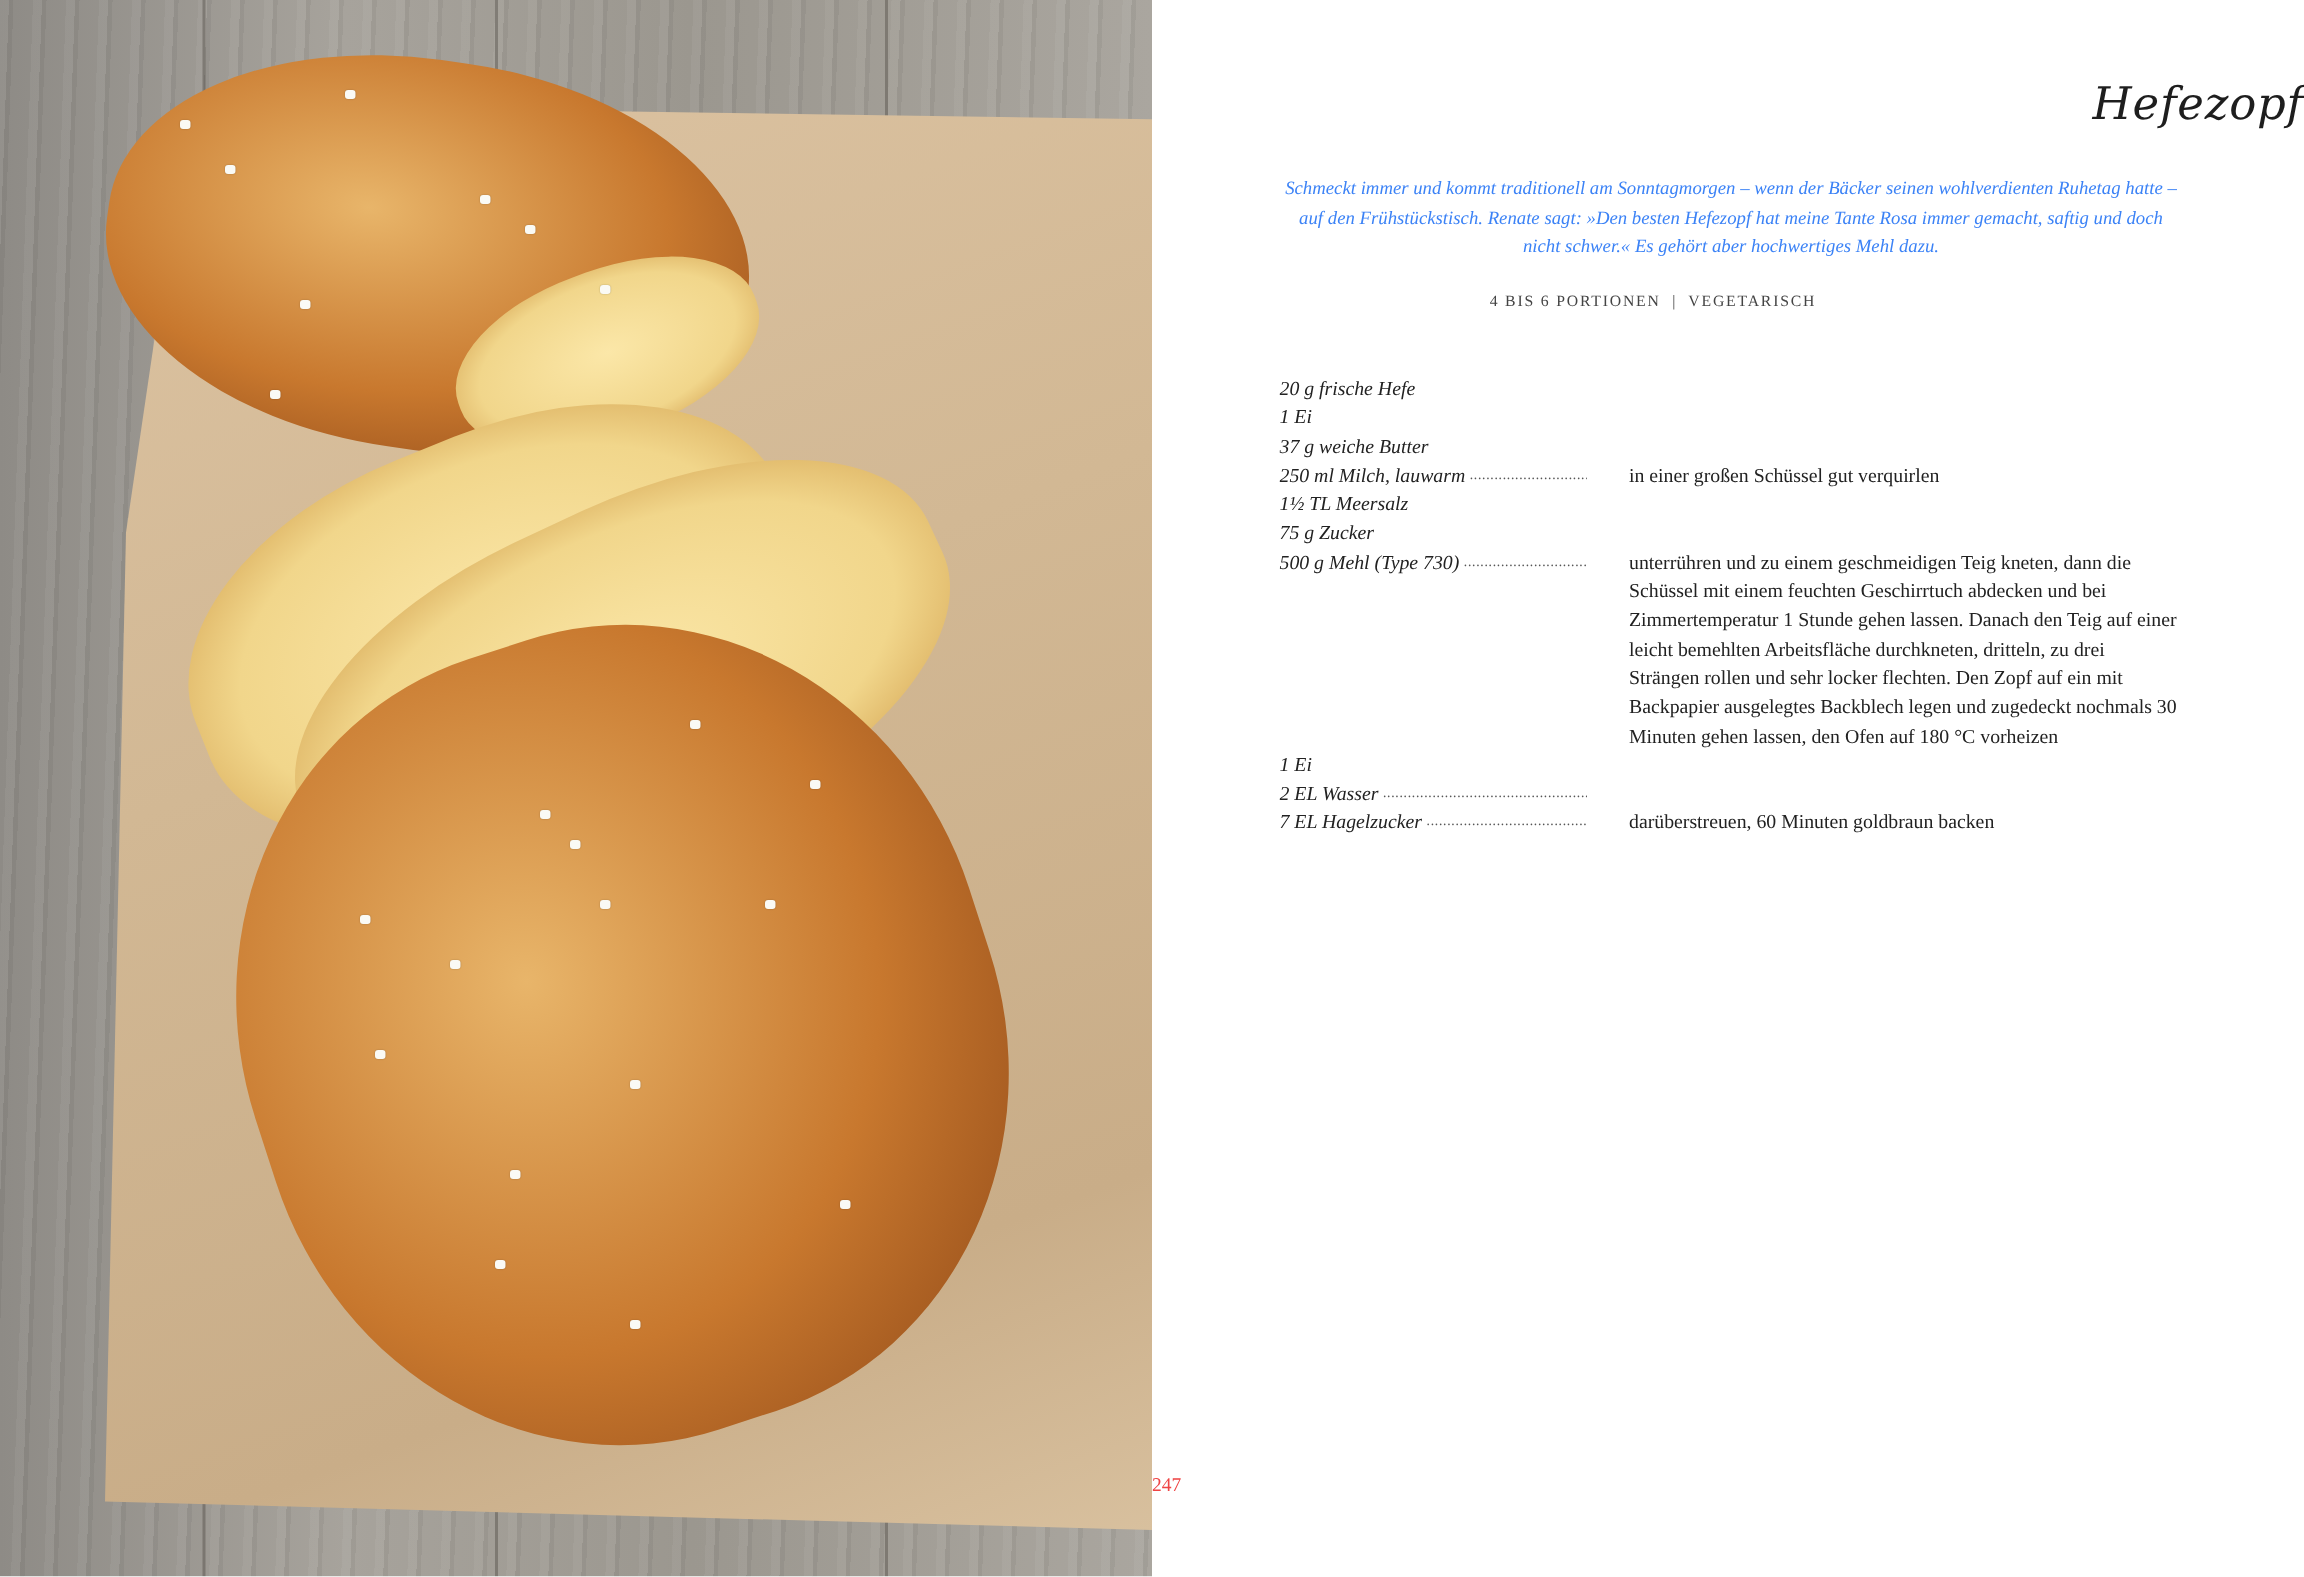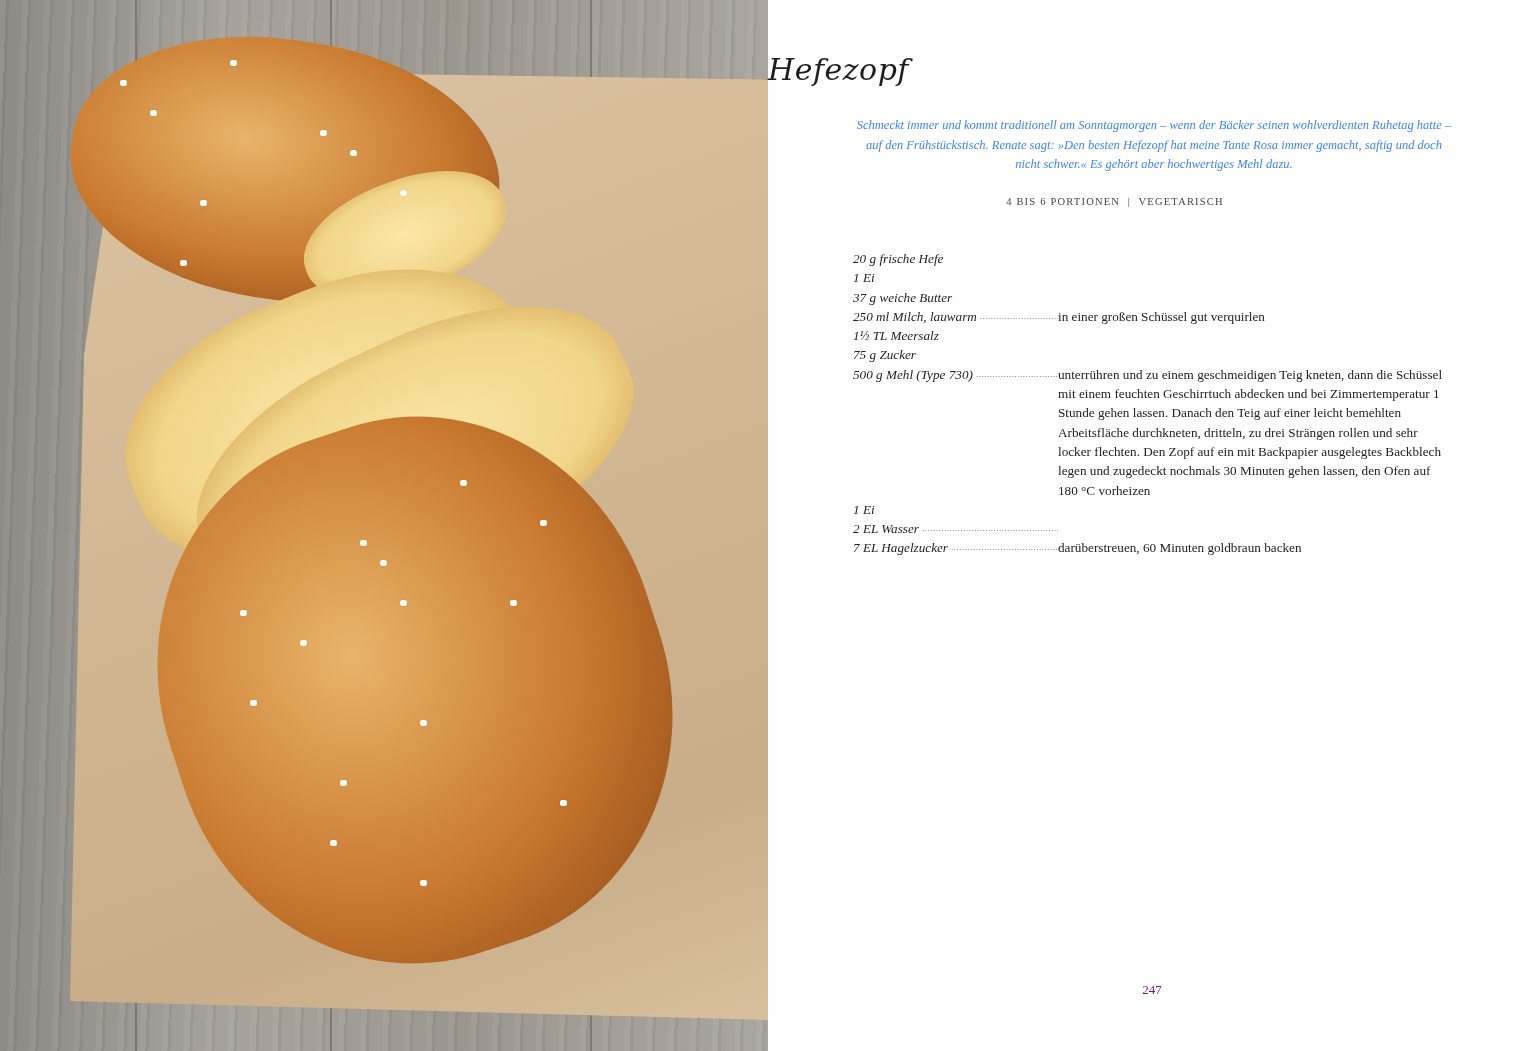--- a/index.html
+++ b/index.html
@@ -9,29 +9,29 @@
       repeating-linear-gradient(92deg, rgba(255,255,255,0.05) 0 6px, rgba(0,0,0,0.05) 6px 9px, rgba(255,255,255,0) 9px 22px),
       linear-gradient(90deg,#8e8b86 0%,#a7a39c 30%,#9b978f 60%,#aaa69f 100%);}
   .plank{position:absolute;top:0;bottom:0;width:2px;background:rgba(60,55,50,0.35);}
   .paper{position:absolute;left:70px;top:70px;width:700px;height:950px;background:linear-gradient(160deg,#dcc3a2 0%,#d2b894 40%,#c9ad88 80%,#d8c09e 100%);
     clip-path:polygon(8% 0%,100% 1%,100% 100%,0% 98%,2% 30%);box-shadow:0 0 20px rgba(0,0,0,0.3);}
   .loaf{position:absolute;border-radius:48%;}
   .crust{background:radial-gradient(ellipse at 40% 40%,#e8b56a 0%,#c8782e 55%,#8a4416 100%);}
   .crumb{background:radial-gradient(ellipse at 50% 50%,#fbe7a8 0%,#f1d68b 60%,#c9903c 100%);}
   .sugar{position:absolute;width:7px;height:6px;background:#fafaf5;border-radius:2px;box-shadow:0 0 1px rgba(0,0,0,0.3);}
   .page{position:absolute;left:768px;top:0;width:768px;height:1051px;}
-  .title{position:absolute;left:0;width:768px;top:52px;text-align:left;font-family:"DejaVu Serif",serif;font-style:italic;font-size:30px;color:#1e1e1e;letter-spacing:0.5px;}
+  .title{position:absolute;left:0;width:768px;top:52px;text-align:right;font-family:"DejaVu Serif",serif;font-style:italic;font-size:30px;color:#1e1e1e;letter-spacing:0.5px;}
   .intro{position:absolute;left:88px;width:596px;top:116px;text-align:center;font-style:italic;font-size:12.5px;line-height:19.5px;color:#3b82f6;font-family:"Liberation Serif",serif;}
-  .meta{position:absolute;left:0;width:668px;top:196px;text-align:center;font-size:10.5px;letter-spacing:1.2px;color:#444;font-family:"Liberation Serif",serif;margin-left:13px;}
+  .meta{position:absolute;left:0;width:668px;top:196px;text-align:center;font-size:10.5px;letter-spacing:1.2px;color:#444;font-family:"Liberation Serif",serif;}
   .recipe{position:absolute;left:85px;top:249px;width:600px;font-family:"Liberation Serif",serif;font-size:13.2px;line-height:19.3px;color:#222;}
-  .row{display:flex;}
+  .row{display:flex;gap:28px;}
   .ing{width:205px;flex:0 0 205px;font-style:italic;white-space:nowrap;overflow:hidden;display:flex;}
   .ing .dots{flex:1;overflow:hidden;white-space:nowrap;font-style:normal;color:#555;font-size:9px;letter-spacing:0.5px;margin-left:3px;}
   .step{flex:1;max-width:390px;}
-  .pagenum{position:absolute;left:0;width:768px;top:982px;text-align:center;font-size:13px;font-family:"Liberation Serif",serif;color:#701a75;}
+  .pagenum{position:absolute;left:0;width:768px;top:982px;font-size:13px;font-family:"Liberation Serif",serif;color:#ef4444;}
 </style>
 </head>
 <body>
 
 <div class="photo">
   <div class="plank" style="left:135px"></div>
   <div class="plank" style="left:330px"></div>
   <div class="plank" style="left:590px"></div>
   <div class="paper"></div>
 

